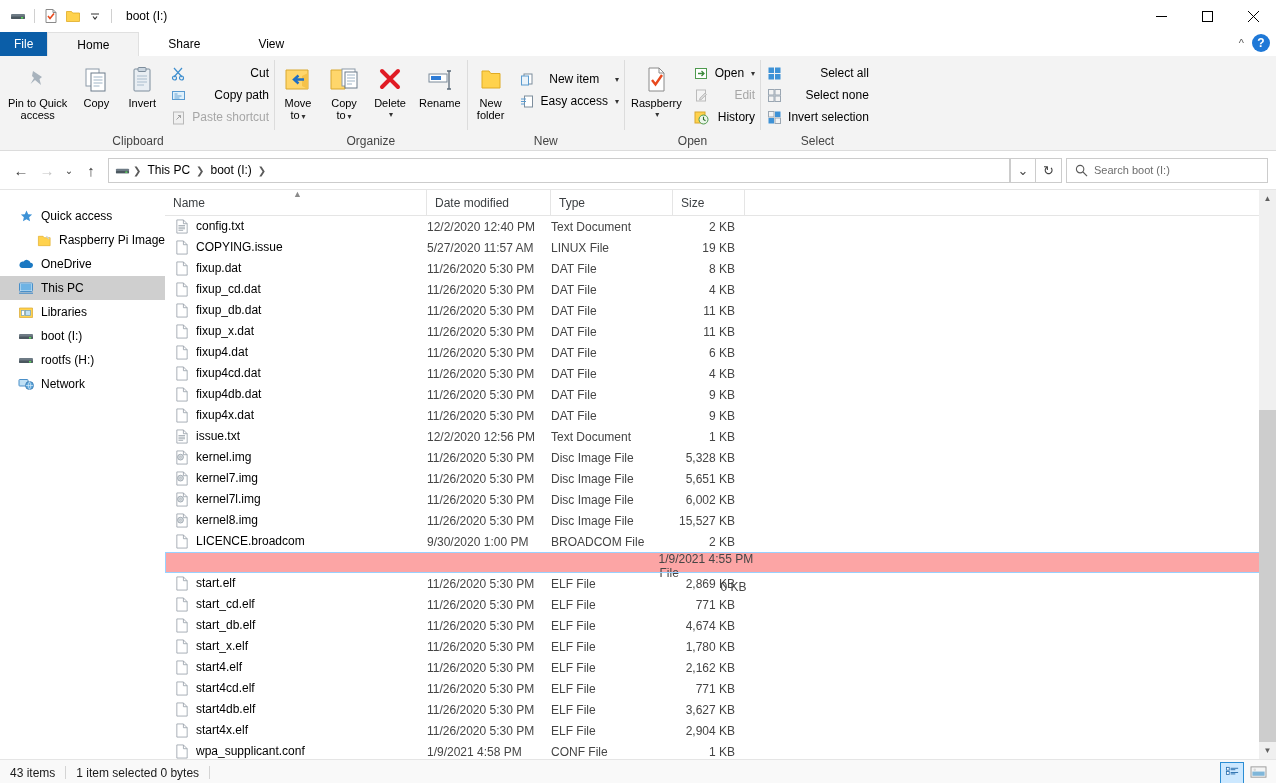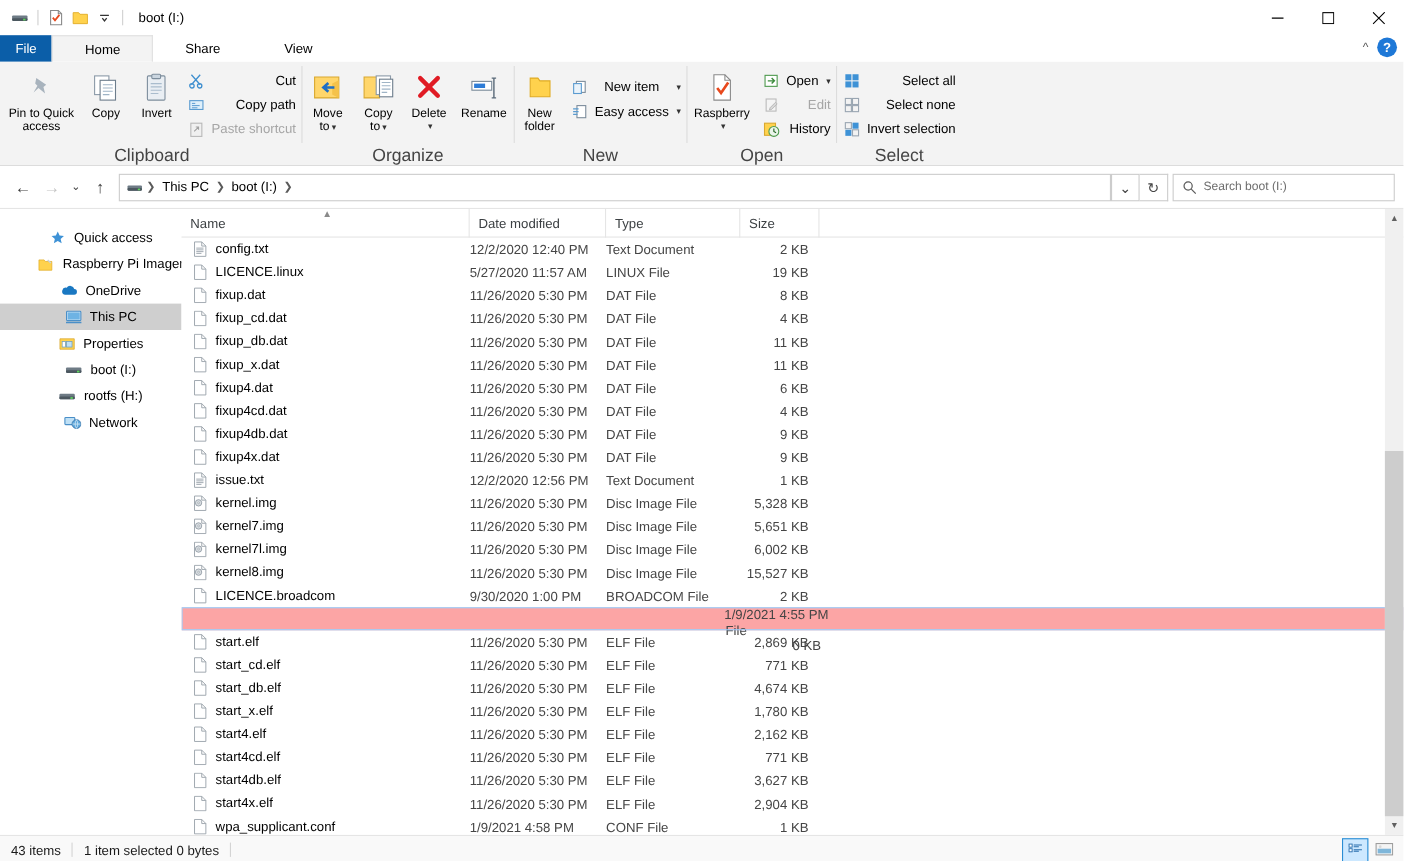--- a/index.html
+++ b/index.html
@@ -27,21 +27,21 @@
   .tab-active { background:#f3f3f3; border:1px solid #e0e0e0; border-bottom:none; }
   .tabrow-right { position:absolute; right:6px; top:2px; display:flex; align-items:center; gap:8px; }
   .help-btn { width:18px; height:18px; border-radius:50%; background:#1e78d7; color:#fff;
               font-size:12px; font-weight:bold; display:flex; align-items:center; justify-content:center; }
 
   
   .ribbon { height:95px; background:#f3f3f3; border-bottom:1px solid #dcdcdc;
             display:flex; align-items:stretch; padding-left:2px; }
   .rgroup { display:flex; flex-direction:column; height:100%; position:relative; }
   .rgroup-body { flex:1; display:flex; align-items:flex-start; padding-top:4px; }
-  .rgroup-label { height:17px; font-size:16px; color:#444; text-align:center; line-height:17px; }
+  .rgroup-label { height:17px; font-size:12px; color:#444; text-align:center; line-height:17px; }
   .rgroup-div { width:1px; background:#dcdcdc; margin:4px 0 20px 0; }
 
   .bigbtn { width:auto; min-width:46px; padding:3px 6px; display:flex; flex-direction:column;
             align-items:center; text-align:center; font-size:11px; color:#000; line-height:12px; }
   .bigbtn .ico { height:34px; display:flex; align-items:center; justify-content:center; }
 
   .smallcol { display:flex; flex-direction:column; padding-top:2px; }
   .smallbtn { height:22px; display:flex; align-items:center; gap:5px; padding:0 5px; font-size:12px; color:#000;justify-content:space-between; }
   .smallbtn.disabled { color:#a6a6a6; }
   .smallbtn .sico { width:17px; height:17px; display:flex; align-items:center; justify-content:center; }
@@ -60,21 +60,21 @@
   .addr-right { display:flex; align-items:center; }
   .refresh-btn { width:26px; height:25px; border:1px solid #ccc; border-left:none; display:flex;
                  align-items:center; justify-content:center; font-size:13px; color:#444; }
   .searchbox { width:202px; height:25px; border:1px solid #ccc; background:#fff; display:flex;
                align-items:center; gap:6px; padding:0 8px; margin-left:4px; }
   .search-ph { font-size:11px; color:#6d6d6d; }
 
   
   .main { display:flex; height:570px; border-top:1px solid #e5e5e5; }
   .sidebar { width:165px; background:#fff; padding-top:14px; overflow:hidden; position:relative; }
-  .navitem { height:24px; display:flex; align-items:center; gap:7px; padding-left:18px; font-size:12px; color:#000;justify-content:center; }
+  .navitem { height:24px; display:flex; align-items:center; gap:7px; padding-left:18px; font-size:12px; color:#000; }
   .navitem.child { padding-left:36px; }
   .navitem.selected { background:#cfcfcf; }
   .navicon { width:16px; height:16px; display:flex; align-items:center; justify-content:center; flex-shrink:0; }
 
   .filepane { flex:1; display:flex; flex-direction:column; position:relative; }
   .colhead { height:26px; display:flex; border-bottom:1px solid #e5e5e5; background:#fff; position:relative; }
   .colcell { font-size:12px; color:#3c4043; display:flex; align-items:center; padding-left:8px;
              border-right:1px solid #e5e5e5; height:26px; position:relative; }
   .sortmark { position:absolute; left:128px; top:-1px; font-size:9px; color:#8a8a8a; }
 
@@ -497,21 +497,21 @@
       <span>This PC</span>
     </div>
     <div class="navitem">
       <span class="navicon">
         <svg width="16" height="16" viewBox="0 0 16 16">
           <path d="M1.5 4h13v9.5h-13z" fill="#ffd24d" stroke="#d9a830" stroke-width="0.7"></path>
           <rect x="3.5" y="6.5" width="3" height="5" fill="#fff" stroke="#6e9fc4" stroke-width="0.7"></rect>
           <rect x="7.5" y="6.5" width="5" height="5" fill="#bfe0f5" stroke="#6e9fc4" stroke-width="0.7"></rect>
         </svg>
       </span>
-      <span>Properties</span>
+      <span>Libraries</span>
     </div>
     <div class="navitem">
       <span class="navicon">
         <svg width="16" height="16" viewBox="0 0 16 16">
           <rect x="1" y="6" width="14" height="5" rx="1" fill="#6e7b85"></rect>
           <rect x="1" y="8.5" width="14" height="2.5" rx="1" fill="#4b575f"></rect>
           <rect x="11" y="9" width="2.2" height="1.6" fill="#5dd35d"></rect>
         </svg>
       </span>
       <span>boot (I:)</span>
@@ -573,21 +573,21 @@
           <div class="c-size">2 KB</div>
         </div>
         <div class="row">
           <div class="c-name">
             <span style="flex-shrink: 0;">
               <svg width="14" height="15" viewBox="0 0 14 16">
                 <path d="M1.5 1h7l4 4v10h-11z" fill="#fff" stroke="#9aa3ab" stroke-width="0.9"></path>
                 <path d="M8.5 1v4h4" fill="none" stroke="#9aa3ab" stroke-width="0.9"></path>
               </svg>
             </span>
-            <span>LICENCE.linux</span>
+            <span>COPYING.issue</span>
           </div>
           <div class="c-date">5/27/2020 11:57 AM</div>
           <div class="c-type">LINUX File</div>
           <div class="c-size">19 KB</div>
         </div>
         <div class="row">
           <div class="c-name">
             <span style="flex-shrink: 0;">
               <svg width="14" height="15" viewBox="0 0 14 16">
                 <path d="M1.5 1h7l4 4v10h-11z" fill="#fff" stroke="#9aa3ab" stroke-width="0.9"></path>

